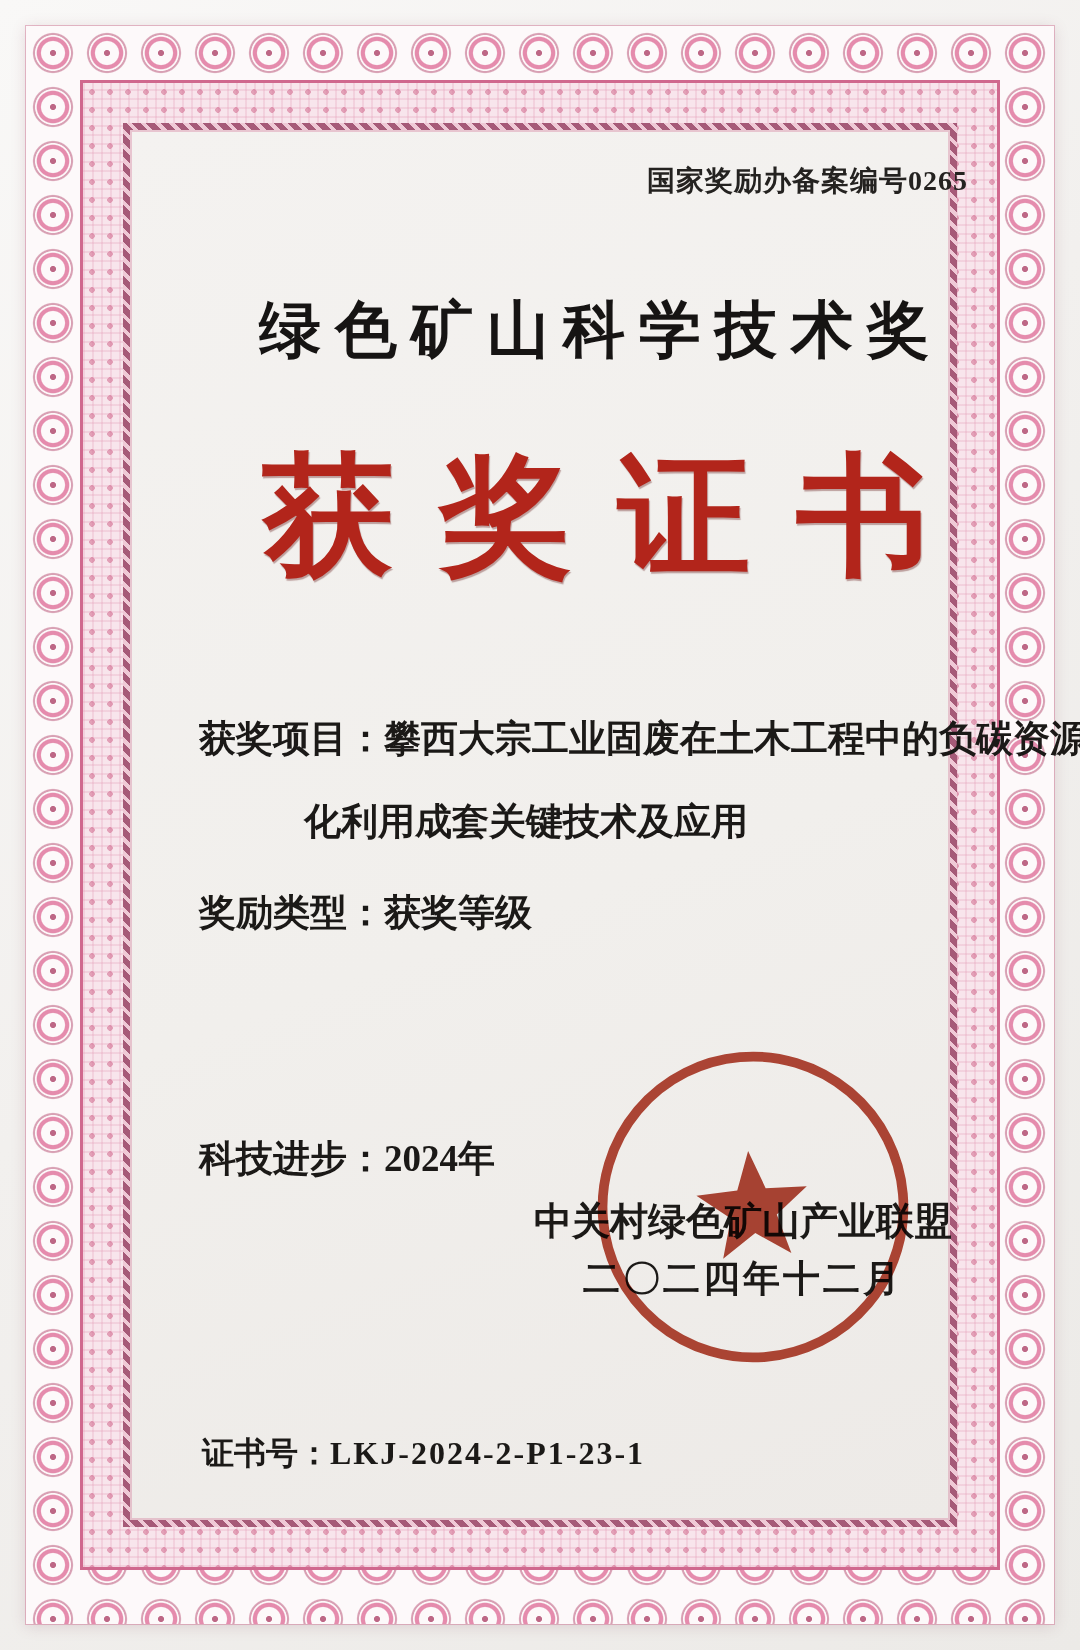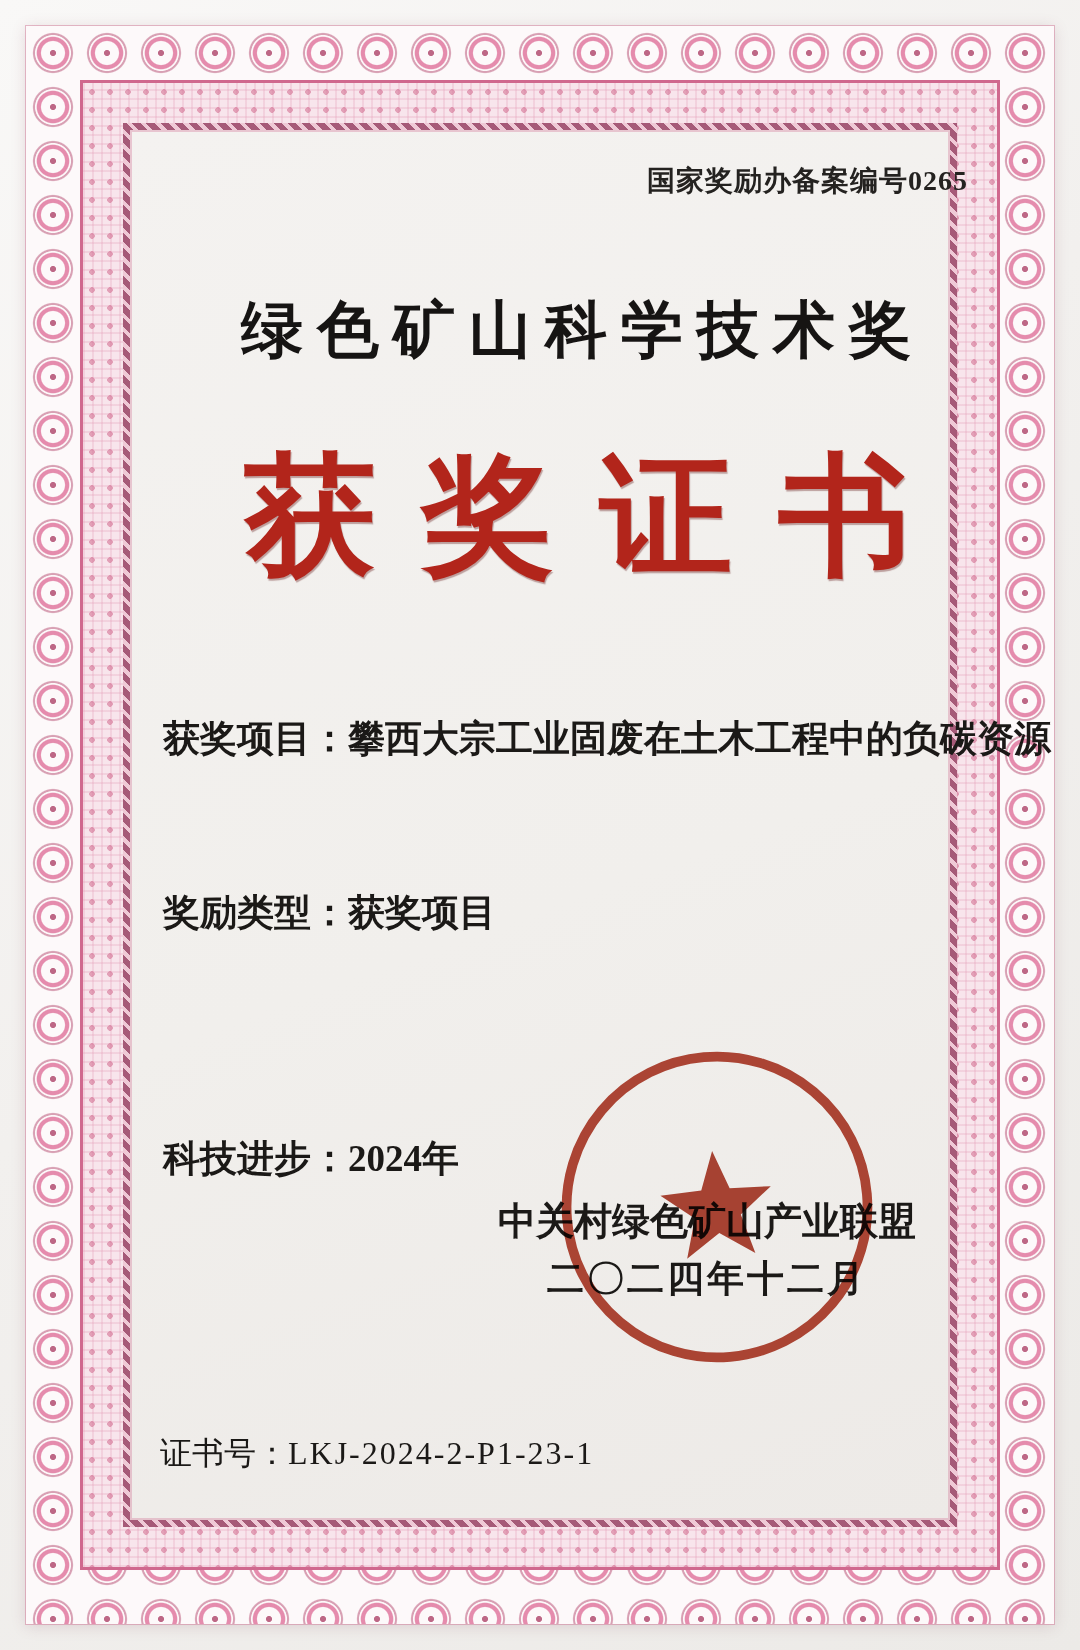--- a/index.html
+++ b/index.html
@@ -37,21 +37,21 @@
     background-size:18px 18px, auto, auto;
   }
   .frame-rope{
     position:absolute;inset:40px;
     border:7px solid transparent;
     border-image:repeating-linear-gradient(45deg,#a65a78 0 5px,#efc9d6 5px 9px,#a65a78 9px 10px) 7;
     background:linear-gradient(160deg,#f4f2f0 0%,#f1efec 55%,#edeae7 100%);
     box-shadow:inset 0 0 0 2px rgba(208,116,150,.35);
   }
   
-  .content{position:absolute;inset:0;color:#1d1a18;}
+  .content{position:absolute;inset:0;color:#1d1a18;margin-left:36px;}
   .filing{
     position:absolute;top:162px;right:112px;
     font-size:28px;font-weight:700;letter-spacing:1px;color:#242220;
   }
   .award-name{
     position:absolute;top:288px;left:0;width:100%;
     text-align:center;font-size:62px;font-weight:800;
     letter-spacing:14px;text-indent:14px;color:#161413;padding-left:36px;
   }
   .cert-title{
@@ -69,21 +69,21 @@
   .f-awardee{top:1052px;}
   .f-year{top:1134px;}
   .issuer{
     position:absolute;top:1196px;left:414px;width:586px;
     text-align:center;font-size:38px;font-weight:700;color:#1b1917;
   }
   .issue-date{
     position:absolute;top:1254px;left:414px;width:586px;
     text-align:center;font-size:37px;font-weight:700;letter-spacing:3px;color:#1b1917;
   }
-  .cert-no{position:absolute;top:1432px;left:160px;font-size:32px;font-weight:400;color:#1b1917;}
+  .cert-no{position:absolute;top:1432px;left:166px;font-size:32px;font-weight:700;color:#1b1917;}
   .cert-no .no-value{letter-spacing:2px;}
   
   .seal{
     position:absolute;left:552px;top:1042px;width:330px;height:330px;
     opacity:.9;mix-blend-mode:multiply;
     transform:rotate(-5deg);
   }
 </style>
 </head>
 <body>
@@ -99,22 +99,23 @@
   <div class="content">
 
     <div class="filing">国家奖励办备案编号0265</div>
 
     <div class="award-name">绿色矿山科学技术奖</div>
 
     <div class="cert-title">获奖证书</div>
 
     <div class="field f-project1"><span>获奖项目：</span><span>攀西大宗工业固废在土木工程中的负碳资源</span></div>
 
+    <div class="field f-project2"><span>化利用成套关键技术及应用</span></div>
 
-    <div class="field f-type"><span>奖励类型：</span><span>获奖项目</span></div>
+    <div class="field f-type"><span>奖励类型：</span><span>获奖等级</span></div>
 
 
 
     <div class="field f-year"><span>科技进步：</span><span>2024年</span></div>
 
     <div class="issuer">中关村绿色矿山产业联盟</div>
 
     <div class="issue-date">二〇二四年十二月</div>
 
     <div class="cert-no"><span>证书号：</span><span class="no-value">LKJ-2024-2-P1-23-1</span></div>

